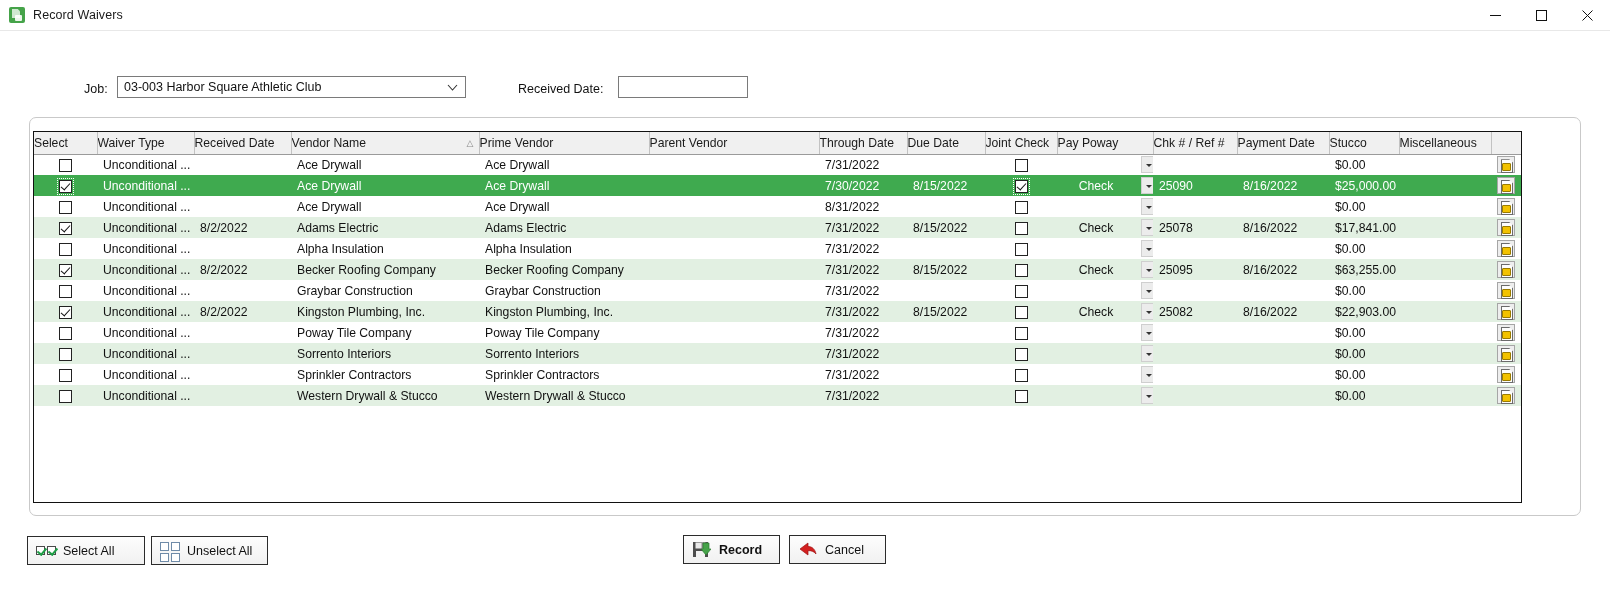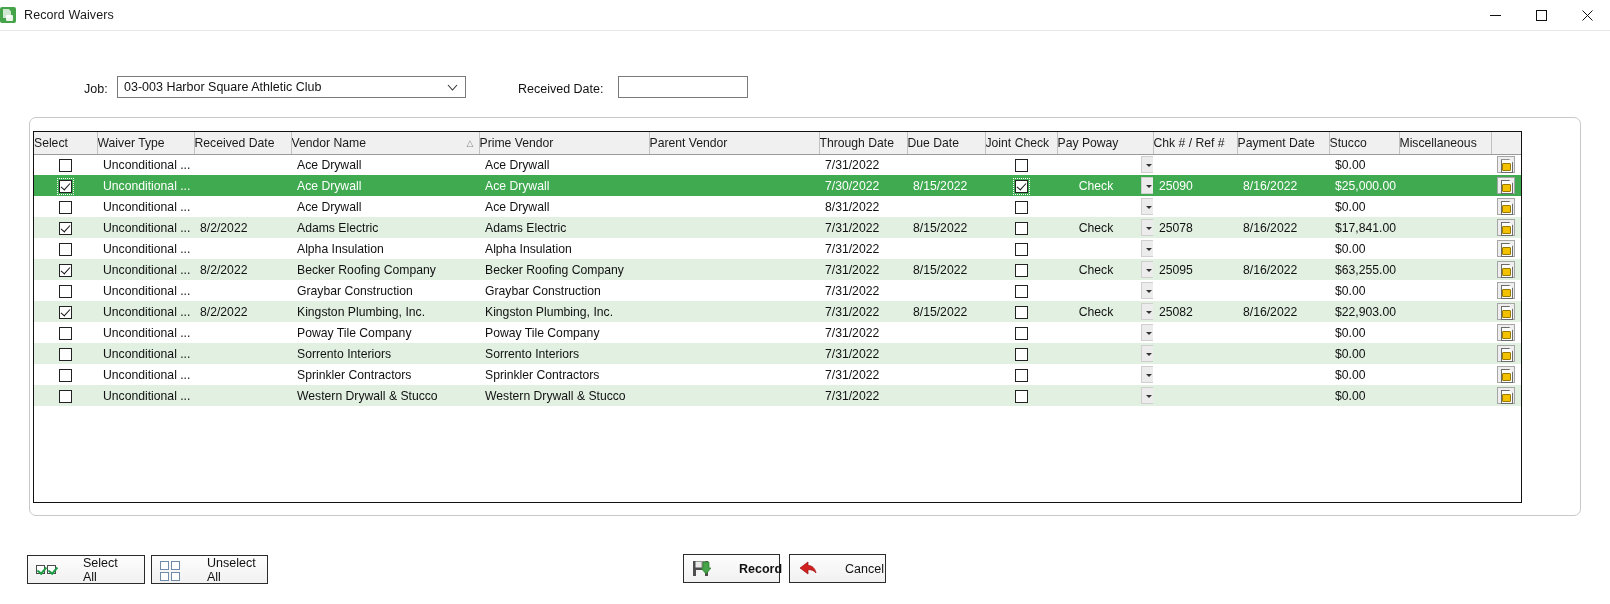--- a/index.html
+++ b/index.html
@@ -13,21 +13,21 @@
 
   
   .titlebar {
     position: relative;
     height: 31px;
     background: #ffffff;
     border-bottom: 1px solid #e8e8e8;
     display: flex;
     align-items: center;
   }
-  .title-left { display: flex; align-items: center; gap: 8px; }
+  .title-left { display: flex; align-items: center; padding-left: 9px; gap: 8px; }
   .app-icon {
     width: 16px; height: 16px;
     background: #45a349;
     border-radius: 2px;
     position: relative;
     flex: 0 0 auto;
   }
   .app-icon::before {
     content: "";
     position: absolute;
@@ -239,27 +239,26 @@
     border-radius: 1px;
   }
 
   
   .btn {
     border: 1px solid #2b2b2b;
     background: linear-gradient(#fdfdfd, #f1f1f1);
     height: 29px;
     display: inline-flex;
     align-items: center;
-    gap: 27px;
+    gap: 7px;
     padding: 0 14px 0 8px;
     font-size: 12.5px;
     color: #111;
     cursor: default;
     font-family: "Liberation Sans", sans-serif;
-    margin-top: 19px;
   }
   .btn .bi { width: 20px; height: 18px; flex: 0 0 auto; position: relative; }
 
   #selectAllBtn  { position: absolute; left: 27px;  top: 536px; width: 118px; }
   #unselectAllBtn{ position: absolute; left: 151px; top: 536px; width: 117px; }
   #recordBtn     { position: absolute; left: 683px; top: 535px; width: 97px; justify-content: flex-start; font-weight: bold; }
   #cancelBtn     { position: absolute; left: 789px; top: 535px; width: 97px; justify-content: flex-start; }
 
   
   .ico-selectall { display: flex; gap: 2px; align-items: center; }

